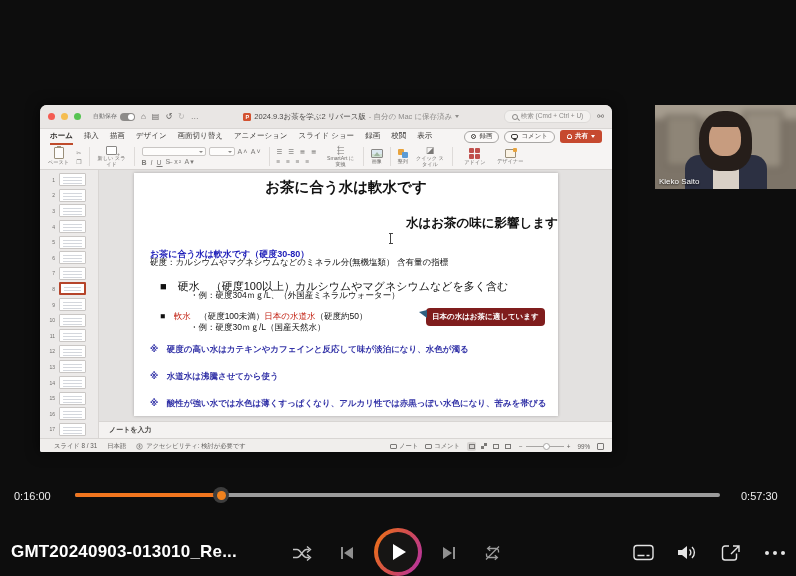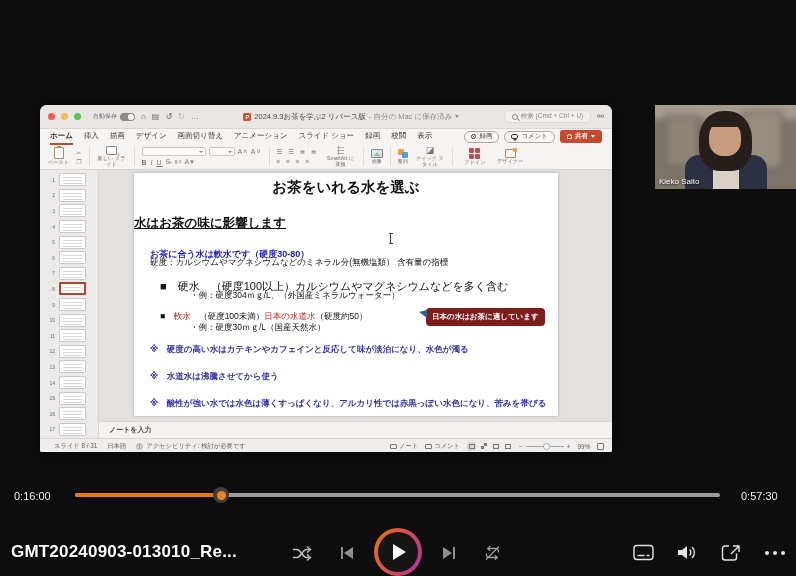--- a/index.html
+++ b/index.html
@@ -98,22 +98,22 @@
                position:relative; overflow:hidden; }
   .thumb-box::after{ content:""; position:absolute; left:3px; top:3px; right:3px; height:7px;
      background:repeating-linear-gradient(180deg,#c9cdd4 0 1px,transparent 1px 3px); opacity:.8; }
   .thumb-row.selected .thumb-box{ border:2px solid #b5442a; }
   .canvas-col { flex:1; display:flex; flex-direction:column; }
   .canvas { flex:1; position:relative; }
   .slide { position:absolute; left:35px; top:3px; width:424px; height:243px; background:#fff;
            box-shadow:0 0 3px rgba(0,0,0,.25); }
   .s-title { position:absolute; left:0; right:0; top:5px; text-align:center; font-size:14.5px;
              font-weight:bold; color:#111; }
-  .s-sub { position:absolute; left:0; right:0; top:42px; text-align:left; font-size:12.5px;
-           font-weight:bold; color:#111;text-decoration:underline; }
+  .s-sub { position:absolute; left:0; right:0; top:42px; text-align:right; font-size:12.5px;
+           font-weight:bold; color:#111; }
   .s-lead { position:absolute; left:16px; top:63px; font-size:9px; font-weight:bold; color:#1c1cb8;margin-top:12px; }
   .s-cursor { position:absolute; left:256px; top:61px; width:1px; height:9px; background:#444; }
   .s-cursor::before,.s-cursor::after{ content:""; position:absolute; left:-1.5px; width:4px; height:1px; background:#444;}
   .s-cursor::before{ top:-1px; } .s-cursor::after{ bottom:-1px; }
   .s-def { position:absolute; left:16px; top:84px; font-size:8.5px; color:#111; }
   .s-hard1 { position:absolute; left:26px; top:106px; font-size:11px; color:#111; }
   .s-hard2 { position:absolute; left:56px; top:117px; font-size:8.5px; color:#111; }
   .s-soft1 { position:absolute; left:26px; top:138px; font-size:8.5px; color:#111; }
   .s-soft1 .red { color:#c22011; }
   .s-soft2 { position:absolute; left:56px; top:149px; font-size:8.5px; color:#111; }
@@ -399,21 +399,21 @@
         </div>
 
         <div class="thumb-row">
           <span class="thumb-num">17</span>
           <span class="thumb-box"></span>
         </div>
       </div>
     <div class="canvas-col">
       <div class="canvas">
         <div class="slide">
-          <div class="s-title">お茶をいれる水を選ぶ</div>
+          <div class="s-title">お茶に合う水は軟水です</div>
           <div class="s-sub">水はお茶の味に影響します</div>
           <div class="s-lead">お茶に合う水は軟水です（硬度30-80）</div>
           <div class="s-cursor"></div>
           <div class="s-def">硬度：カルシウムやマグネシウムなどのミネラル分(無機塩類） 含有量の指標</div>
           <div class="s-hard1">■　硬水　（硬度100以上）カルシウムやマグネシウムなどを多く含む</div>
           <div class="s-hard2">・例：硬度304ｍｇ/L、（外国産ミネラルウォーター）</div>
           <div class="s-soft1">
             <span>■　</span><span class="red">軟水</span><span>　（硬度100未満）</span><span class="red">日本の水道水</span><span>（硬度約50）</span>
           </div>
           <div class="s-soft2">・例：硬度30ｍｇ/L（国産天然水）</div>

